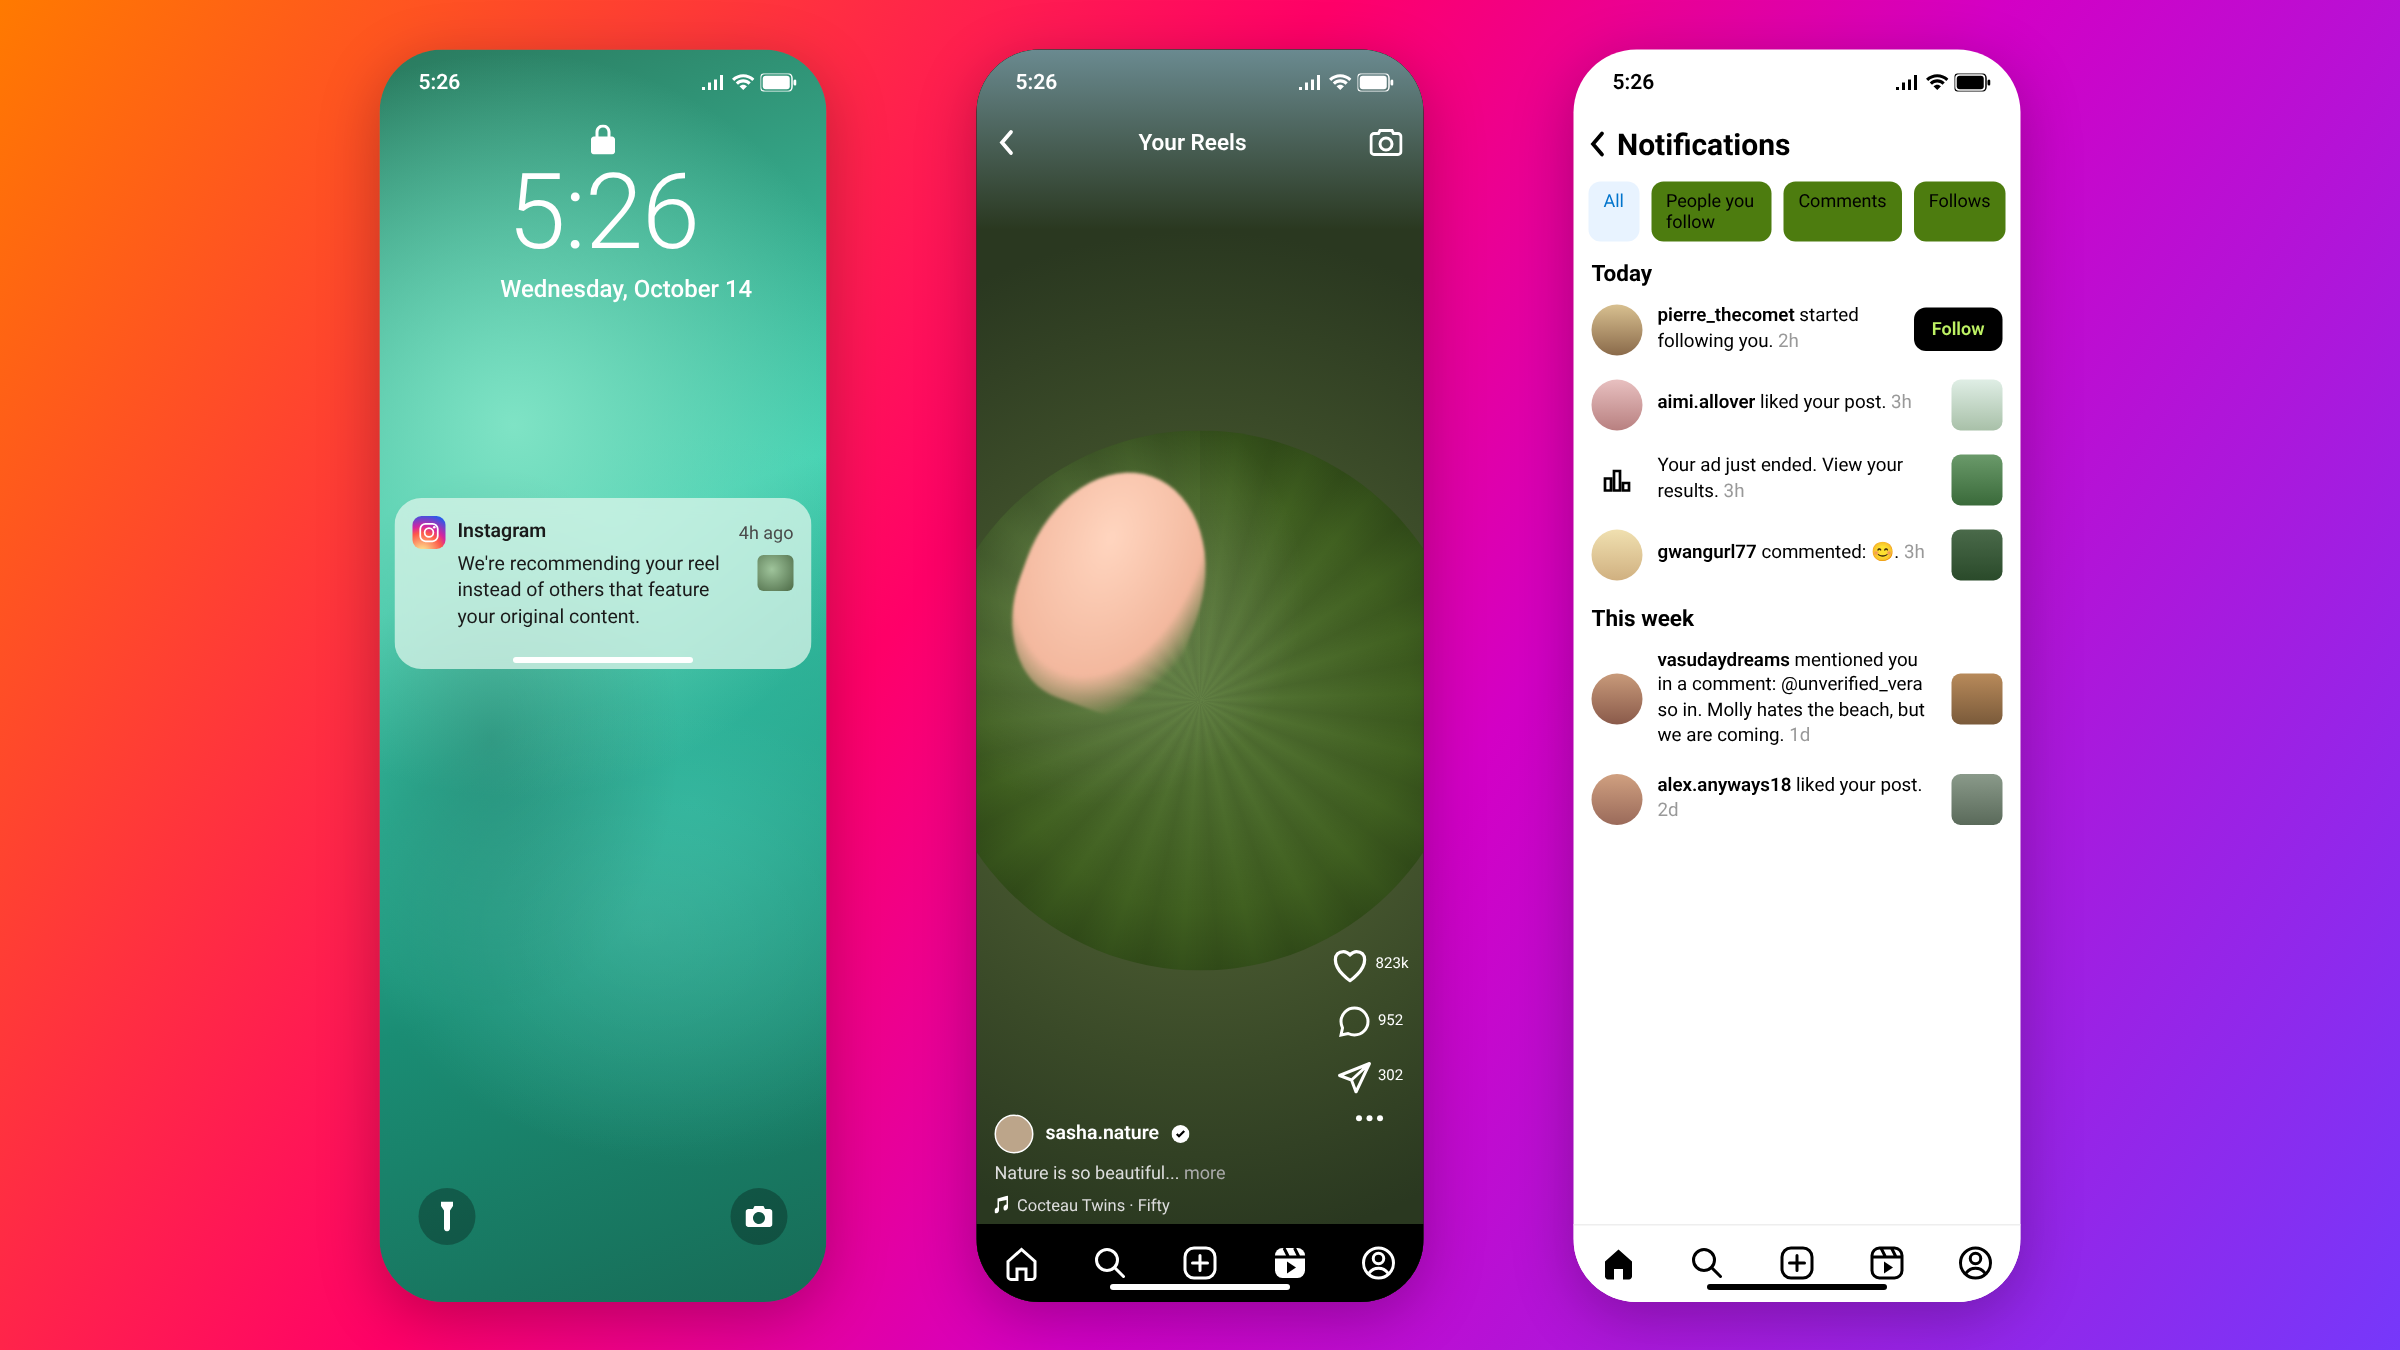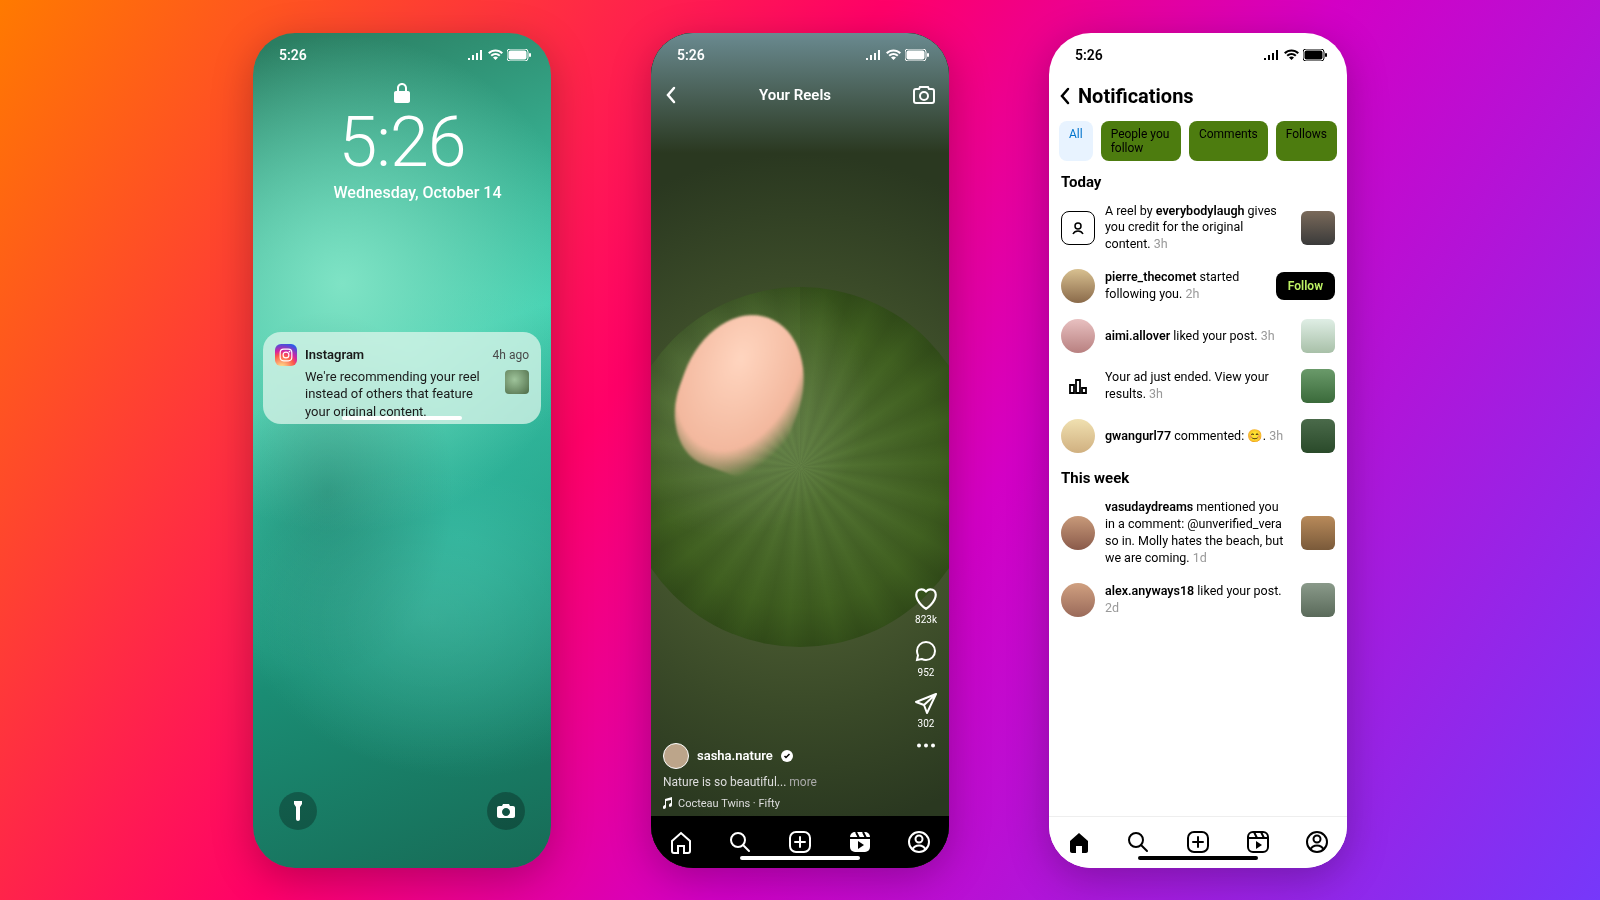--- a/index.html
+++ b/index.html
@@ -58,21 +58,21 @@
 }
 .phone1 > * { position:relative; }
 .lock-icon { width: 16px; height: 20px; margin: 6px auto 0; }
 .big-time { font-size: 70px; font-weight: 300; text-align: center; line-height: 1; margin-top: 4px; letter-spacing: -1px;}
 .date { text-align: center; font-size: 16px; font-weight: 500; margin-top: 6px; padding-left: 31px; }
 .notif-card {
   margin: 130px 10px 0;
   background: rgba(220, 245, 235, 0.75);
   backdrop-filter: blur(6px);
   border-radius: 18px;
-  padding: 12px 12px 4px;
+  padding: 12px 12px 26px;
   color: #1a1a1a;
 }
 .notif-head { display: flex; justify-content: space-between; align-items: center; margin-bottom: 2px;}
 .app-row { display: flex; align-items: center; gap: 8px; font-size: 13px; font-weight: 600;}
 .ig-icon {
   width: 22px; height: 22px; border-radius: 6px;
   background: radial-gradient(circle at 30% 110%, #fdf497 0%, #fd5949 45%, #d6249f 60%, #285AEB 90%);
   display:flex; align-items:center; justify-content:center;
 }
 .notif-time { font-size: 12px; color: #4a4a4a; }
@@ -120,21 +120,21 @@
   filter: blur(1px);
 }
 .phone2-inner { position:relative; height:100%; display:flex; flex-direction:column;}
 .reel-header { display:flex; align-items:center; justify-content:space-between; padding: 2px 14px; height: 36px;}
 .reel-title { font-size: 15px; font-weight:600; }
 .rail {
   position:absolute; right:10px; bottom: 120px;
   display:flex; flex-direction:column; align-items:center; gap:14px;
   font-size: 10px;
 }
-.rail-item { display:flex; flex-direction:column; align-items:center; gap:4px;}
+.rail-item { display:flex; flex-direction:row; align-items:center; gap:4px;}
 .reel-foot { position:absolute; left:12px; right:12px; bottom:58px; font-size:12px;}
 .user-row { display:flex; align-items:center; gap:8px; font-weight:600; font-size:13px;}
 .avatar { width:26px; height:26px; border-radius:50%; background:#bca58a; border:1px solid #fff;}
 .caption { margin-top:6px; color:#ddd;}
 .caption .more{ color:#aaa;}
 .music { margin-top:8px; font-size:11px; color:#ddd; display:flex; align-items:center; gap:5px;}
 .toast {
   position:absolute; left:8px; right:8px; bottom:60px;
   background: rgba(20,20,20,0.82);
   backdrop-filter: blur(2px);
@@ -365,30 +365,20 @@
   <div class="filters">
     <span class="chip active">All</span>
     <span class="chip">People you follow</span>
     <span class="chip">Comments</span>
     <span class="chip">Follows</span>
   </div>
 
   <div class="section-label">Today</div>
   <div class="nlist">
 
-    <div class="nrow">
-      <span class="sq-av">
-        <svg width="16" height="16" viewBox="0 0 16 16">
-            <circle cx="8" cy="6" r="3" fill="none" stroke="#000" stroke-width="1.5"></circle>
-            <path d="M3 14c1-2 3-3 5-3s4 1 5 3" fill="none" stroke="#000" stroke-width="1.5"></path>
-          </svg>
-      </span>
-      <span class="txt"><span>A reel by </span><b>everybodylaugh</b><span> gives you credit for the original content.</span> <span class="ago">3h</span></span>
-      <span class="thumb" style="background:linear-gradient(#7a6a5a,#3a3a3a)"></span>
-    </div>
 
     <div class="nrow">
       <span class="av" style="background:linear-gradient(#d8c090,#8a6a4a)"></span>
       <span class="txt"><b>pierre_thecomet</b><span> started following you.</span> <span class="ago">2h</span></span>
       <span class="follow-btn">Follow</span>
     </div>
 
     <div class="nrow">
       <span class="av" style="background:linear-gradient(#e8c0c0,#b88080)"></span>
       <span class="txt"><b>aimi.allover</b><span> liked your post.</span> <span class="ago">3h</span></span>

